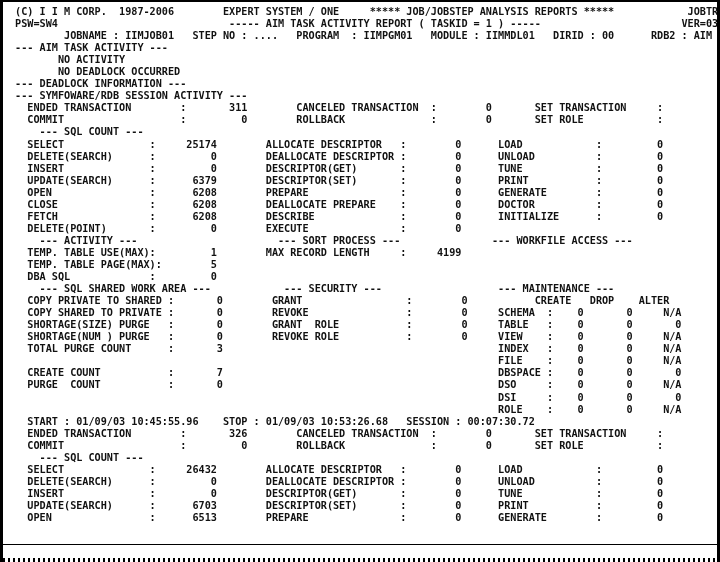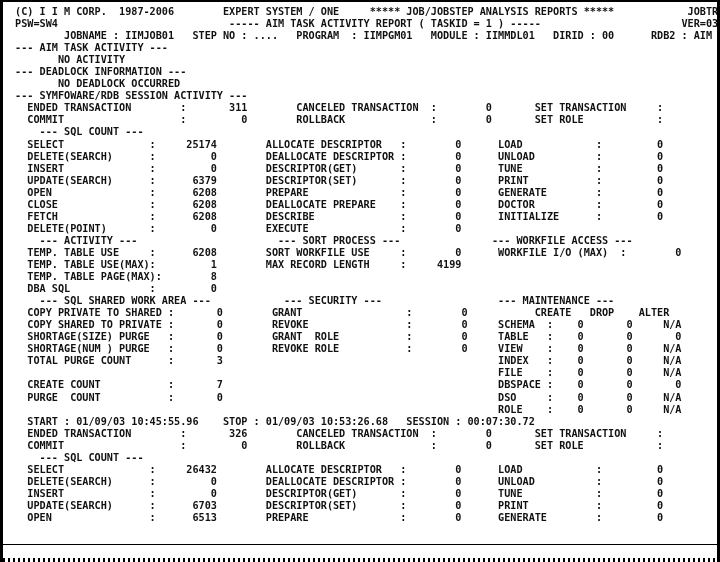--- a/index.html
+++ b/index.html
@@ -71,50 +71,50 @@
 <div id="screen">
   <div id="term">
       <pre class="row"> (C) I I M CORP.  1987-2006        EXPERT SYSTEM / ONE     ***** JOB/JOBSTEP ANALYSIS REPORTS *****            JOBTRC00      5</pre>
       <pre class="row"> PSW=SW4                            ----- AIM TASK ACTIVITY REPORT ( TASKID = 1 ) -----                       VER=03 LVL=21</pre>
       <pre class="row"></pre>
       <pre class="row">         JOBNAME : IIMJOB01   STEP NO : ....   PROGRAM  : IIMPGM01   MODULE : IIMMDL01   DIRID : 00      RDB2 : AIM JOB</pre>
       <pre class="row"> --- AIM TASK ACTIVITY ---</pre>
       <pre class="row">        NO ACTIVITY</pre>
       <pre class="row"></pre>
       <pre class="row"></pre>
+      <pre class="row">        NO DEADLOCK OCCURRED</pre>
       <pre class="row"> --- DEADLOCK INFORMATION ---</pre>
-      <pre class="row">        NO DEADLOCK OCCURRED</pre>
       <pre class="row"></pre>
       <pre class="row"></pre>
       <pre class="row"> --- SYMFOWARE/RDB SESSION ACTIVITY ---</pre>
       <pre class="row">   ENDED TRANSACTION        :       311        CANCELED TRANSACTION  :        0       SET TRANSACTION     :           0</pre>
       <pre class="row">   COMMIT                   :         0        ROLLBACK              :        0       SET ROLE            :           0</pre>
       <pre class="row">     --- SQL COUNT ---</pre>
       <pre class="row">   SELECT              :     25174        ALLOCATE DESCRIPTOR   :        0      LOAD            :         0</pre>
       <pre class="row">   DELETE(SEARCH)      :         0        DEALLOCATE DESCRIPTOR :        0      UNLOAD          :         0</pre>
       <pre class="row">   INSERT              :         0        DESCRIPTOR(GET)       :        0      TUNE            :         0</pre>
       <pre class="row">   UPDATE(SEARCH)      :      6379        DESCRIPTOR(SET)       :        0      PRINT           :         0</pre>
       <pre class="row">   OPEN                :      6208        PREPARE               :        0      GENERATE        :         0</pre>
       <pre class="row">   CLOSE               :      6208        DEALLOCATE PREPARE    :        0      DOCTOR          :         0</pre>
       <pre class="row">   FETCH               :      6208        DESCRIBE              :        0      INITIALIZE      :         0</pre>
       <pre class="row">   DELETE(POINT)       :         0        EXECUTE               :        0</pre>
       <pre class="row">     --- ACTIVITY ---                       --- SORT PROCESS ---               --- WORKFILE ACCESS ---</pre>
-      <pre class="row">   TEMP. TABLE USE     :      6208        SORT WORKFILE USE     :        0      WORKFILE I/O (MAX)  :        0</pre>
       <pre class="row">   TEMP. TABLE USE(MAX):         1        MAX RECORD LENGTH     :     4199</pre>
-      <pre class="row">   TEMP. TABLE PAGE(MAX):        8</pre>
+      <pre class="row">   TEMP. TABLE PAGE(MAX):        5</pre>
       <pre class="row">   DBA SQL             :         0</pre>
       <pre class="row">     --- SQL SHARED WORK AREA ---            --- SECURITY ---                   --- MAINTENANCE ---</pre>
       <pre class="row">   COPY PRIVATE TO SHARED :       0        GRANT                 :        0           CREATE   DROP    ALTER</pre>
       <pre class="row">   COPY SHARED TO PRIVATE :       0        REVOKE                :        0     SCHEMA  :    0       0     N/A</pre>
       <pre class="row">   SHORTAGE(SIZE) PURGE   :       0        GRANT  ROLE           :        0     TABLE   :    0       0       0</pre>
       <pre class="row">   SHORTAGE(NUM ) PURGE   :       0        REVOKE ROLE           :        0     VIEW    :    0       0     N/A</pre>
       <pre class="row">   TOTAL PURGE COUNT      :       3                                             INDEX   :    0       0     N/A</pre>
       <pre class="row">                                                                                FILE    :    0       0     N/A</pre>
       <pre class="row">   CREATE COUNT           :       7                                             DBSPACE :    0       0       0</pre>
       <pre class="row">   PURGE  COUNT           :       0                                             DSO     :    0       0     N/A</pre>
+      <pre class="row">                                                                                DSI     :    0       0       0</pre>
       <pre class="row">                                                                                ROLE    :    0       0     N/A</pre>
       <pre class="row">   START : 01/09/03 10:45:55.96    STOP : 01/09/03 10:53:26.68   SESSION : 00:07:30.72</pre>
       <pre class="row">   ENDED TRANSACTION        :       326        CANCELED TRANSACTION  :        0       SET TRANSACTION     :           0</pre>
       <pre class="row">   COMMIT                   :         0        ROLLBACK              :        0       SET ROLE            :           0</pre>
       <pre class="row">     --- SQL COUNT ---</pre>
       <pre class="row">   SELECT              :     26432        ALLOCATE DESCRIPTOR   :        0      LOAD            :         0</pre>
       <pre class="row">   DELETE(SEARCH)      :         0        DEALLOCATE DESCRIPTOR :        0      UNLOAD          :         0</pre>
       <pre class="row">   INSERT              :         0        DESCRIPTOR(GET)       :        0      TUNE            :         0</pre>
       <pre class="row">   UPDATE(SEARCH)      :      6703        DESCRIPTOR(SET)       :        0      PRINT           :         0</pre>
       <pre class="row">   OPEN                :      6513        PREPARE               :        0      GENERATE        :         0</pre>

